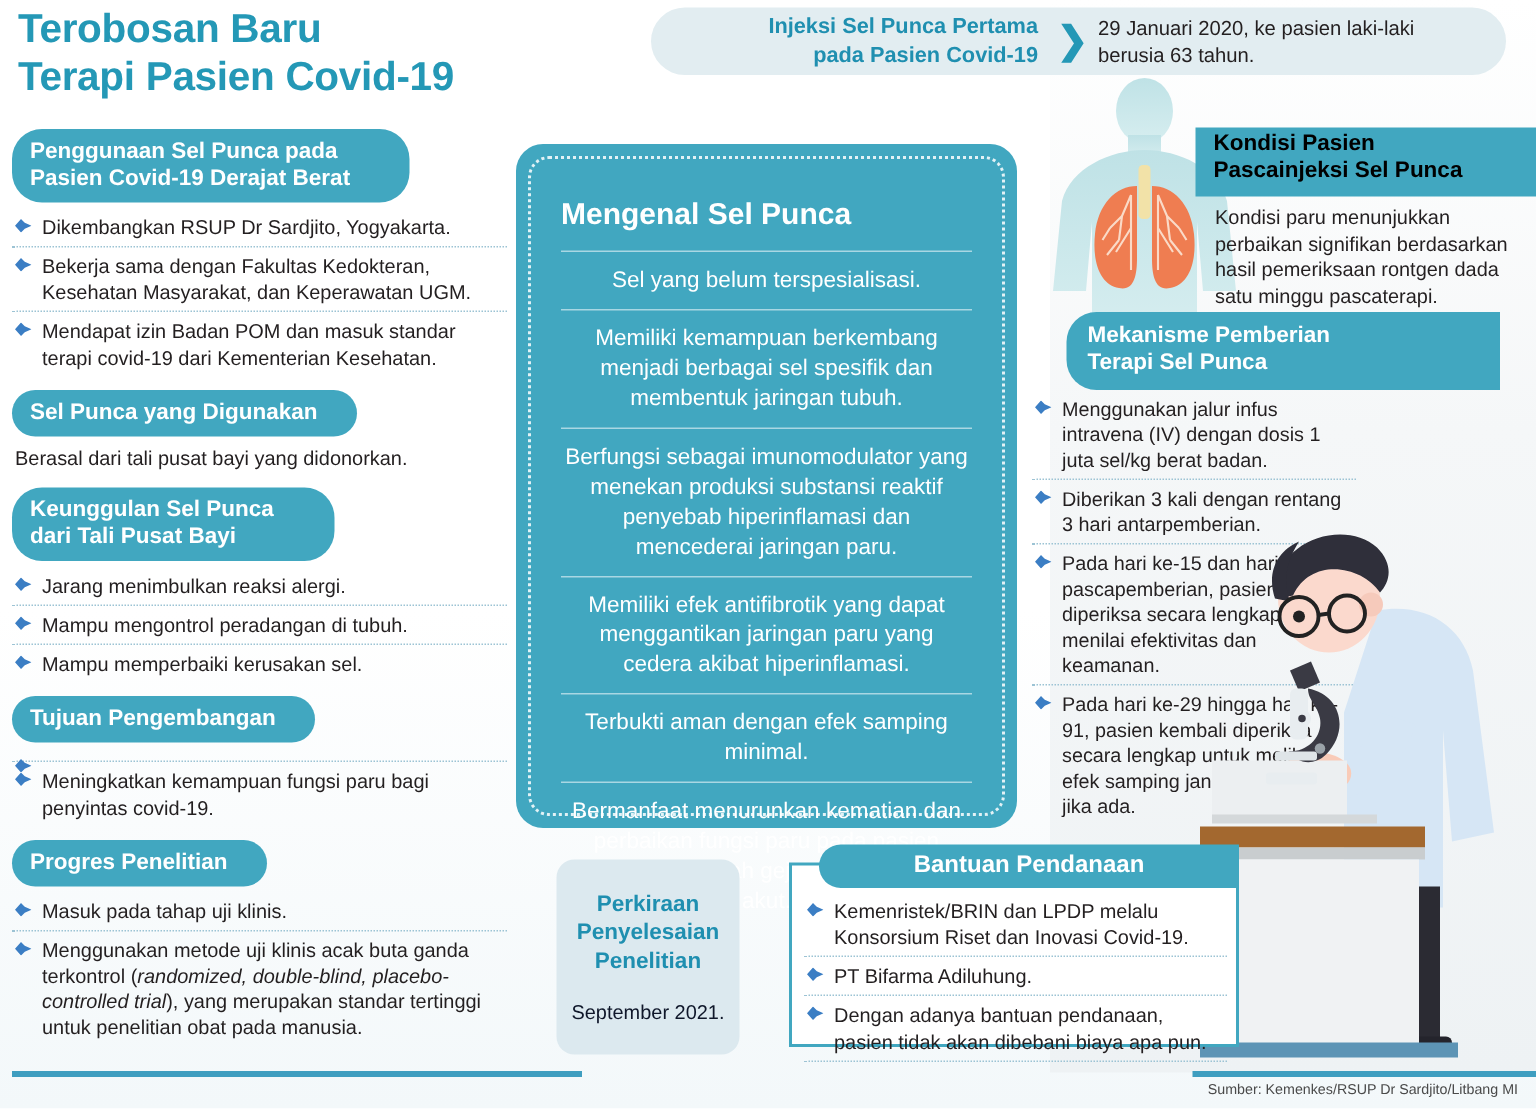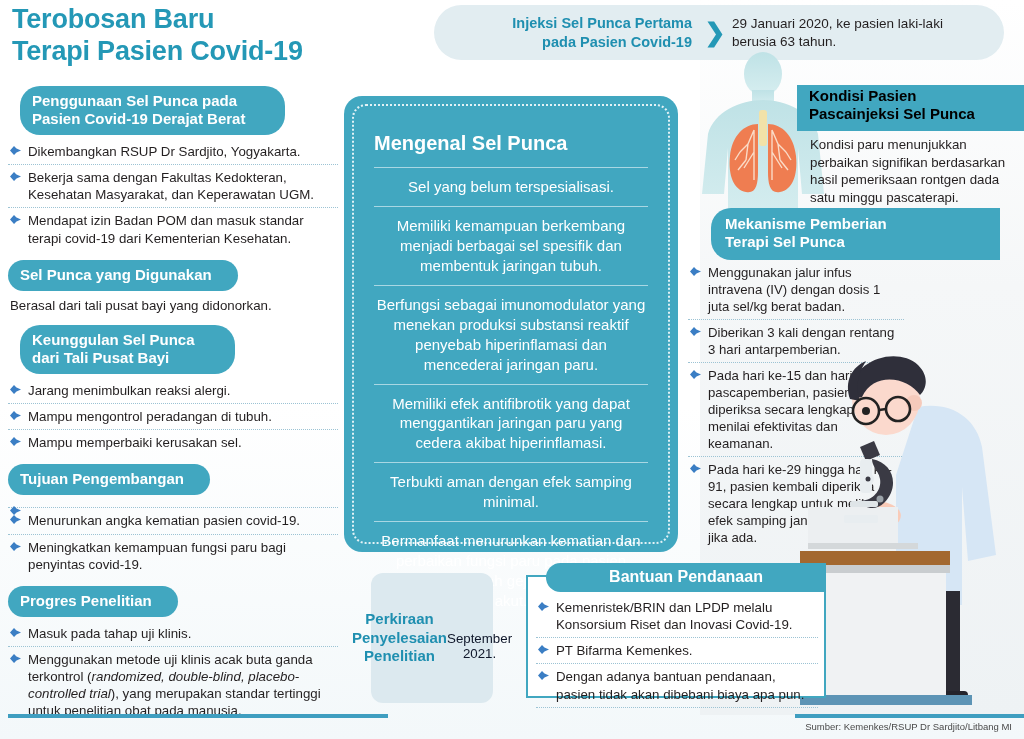--- a/index.html
+++ b/index.html
@@ -25,21 +25,21 @@
 
   
   .title{
     position:absolute;left:12px;top:4px;width:430px;
     font-size:27px;line-height:1.18;font-weight:bold;
     color:#2498b6;letter-spacing:-.2px;
   }
 
   
   .top-banner{
-    position:absolute;left:434px;top:5px;width:570px;height:55px;
+    position:absolute;left:434px;top:5px;width:570px;height:45px;
     background:#e2edf1;border-radius:28px;
     display:flex;align-items:center;
   }
   .top-banner .tb-label{
     width:258px;text-align:right;padding-right:6px;
     font-size:14.5px;font-weight:bold;line-height:1.25;color:#1f8fb0;
   }
   .tb-chevron{
     width:34px;display:flex;align-items:center;justify-content:center;
     color:#2498b6;font-size:25px;font-weight:bold;line-height:1;
@@ -53,21 +53,21 @@
     display:inline-block;background:#41a7c0;color:#fff;
     font-weight:bold;border-radius:20px;
     padding:6px 26px 7px 12px;line-height:1.2;
   }
   .pill.sq{border-radius:0;}
 
   
   .col-left{position:absolute;left:8px;top:86px;width:330px;}
   .sec{margin-bottom:9px;}
   .sec-head{font-size:15px;}
-  .sec-head.two{padding-right:40px;margin-left:12px;}
+  .sec-head.two{padding-right:40px;}
   ul.blist{list-style:none;margin:4px 0 0 0;padding:0;}
   ul.blist li{
     position:relative;padding:4px 2px 4px 20px;
     font-size:13.3px;line-height:1.29;color:#231f20;
     border-bottom:1px dotted #9cc3d4;
   }
   ul.blist li:last-child{border-bottom:none;}
   ul.blist li .bullet{
     position:absolute;left:2px;top:7px;width:11px;height:9px;
   }
@@ -113,21 +113,21 @@
     line-height:1.22;padding:7px 10px 8px 14px;box-sizing:border-box;
     border-radius:20px 0 0 20px;
   }
   .mek-list{position:absolute;left:688px;top:256px;width:216px;}
   .mek-list ul.blist li{font-size:13.2px;}
 
   
   .perkiraan{
     position:absolute;left:371px;top:573px;width:122px;height:130px;
     background:#dce9ef;border-radius:12px;
-    display:flex;align-items:center;
+    display:flex;flex-direction:column;align-items:center;
     justify-content:center;text-align:center;
   }
   .perkiraan .pk-title{
     color:#1f8fb0;font-weight:bold;font-size:15px;line-height:1.25;
   }
   .perkiraan .pk-date{
     color:#0f172a;font-size:13.3px;margin-top:16px;
   }
   .bantuan-box{
     position:absolute;left:526px;top:575px;width:300px;height:123px;
@@ -249,26 +249,20 @@
       </ul>
     </div>
 
     <div class="sec">
       <div class="pill sec-head">Tujuan Pengembangan</div>
       <ul class="blist">
         <li>
           <svg class="bullet" viewBox="0 0 11 9">
               <path d="M0 4.5 L4 0 L6.5 2.5 L11 4.5 L6.5 6.5 L4 9 Z" fill="#3b7ec4"></path>
             </svg>
-        </li>
-        <li>
-          <svg class="bullet" viewBox="0 0 11 9">
-              <path d="M0 4.5 L4 0 L6.5 2.5 L11 4.5 L6.5 6.5 L4 9 Z" fill="#3b7ec4"></path>
-            </svg>
-          <span>Menurunkan angka kematian pasien covid-19.</span>
         </li>
         <li>
           <svg class="bullet" viewBox="0 0 11 9">
               <path d="M0 4.5 L4 0 L6.5 2.5 L11 4.5 L6.5 6.5 L4 9 Z" fill="#3b7ec4"></path>
             </svg>
           <span>Meningkatkan kemampuan fungsi paru bagi penyintas covid-19.</span>
         </li>
       </ul>
     </div>
 
@@ -397,21 +391,21 @@
       <li>
         <svg class="bullet" viewBox="0 0 11 9">
             <path d="M0 4.5 L4 0 L6.5 2.5 L11 4.5 L6.5 6.5 L4 9 Z" fill="#3b7ec4"></path>
           </svg>
         <span>Kemenristek/BRIN dan LPDP melalu Konsorsium Riset dan Inovasi Covid-19.</span>
       </li>
       <li>
         <svg class="bullet" viewBox="0 0 11 9">
             <path d="M0 4.5 L4 0 L6.5 2.5 L11 4.5 L6.5 6.5 L4 9 Z" fill="#3b7ec4"></path>
           </svg>
-        <span>PT Bifarma Kemenkes.</span>
+        <span>PT Bifarma Adiluhung.</span>
       </li>
       <li>
         <svg class="bullet" viewBox="0 0 11 9">
             <path d="M0 4.5 L4 0 L6.5 2.5 L11 4.5 L6.5 6.5 L4 9 Z" fill="#3b7ec4"></path>
           </svg>
         <span>Dengan adanya bantuan pendanaan, pasien tidak akan dibebani biaya apa pun.</span>
       </li>
     </ul>
   </div>
 

